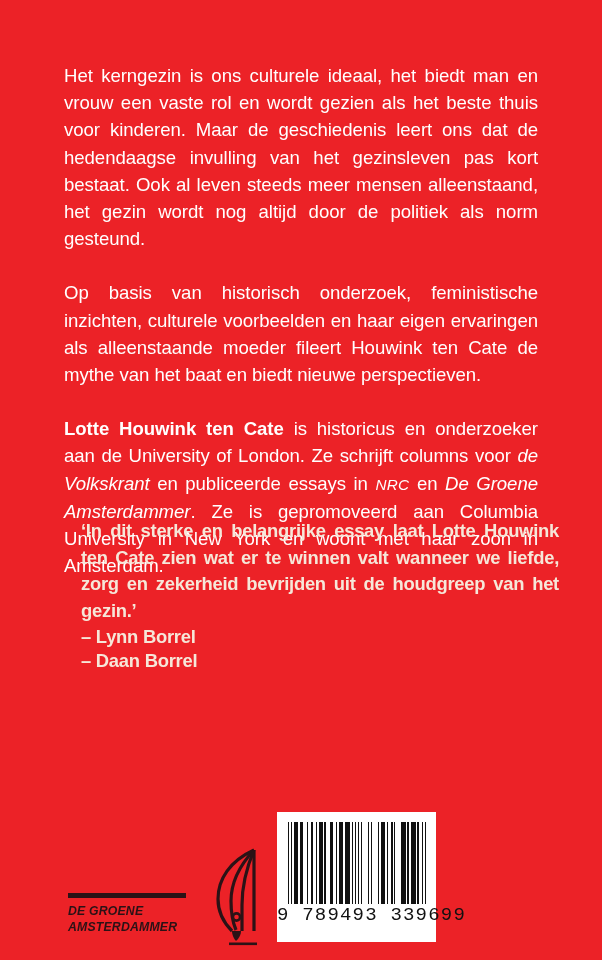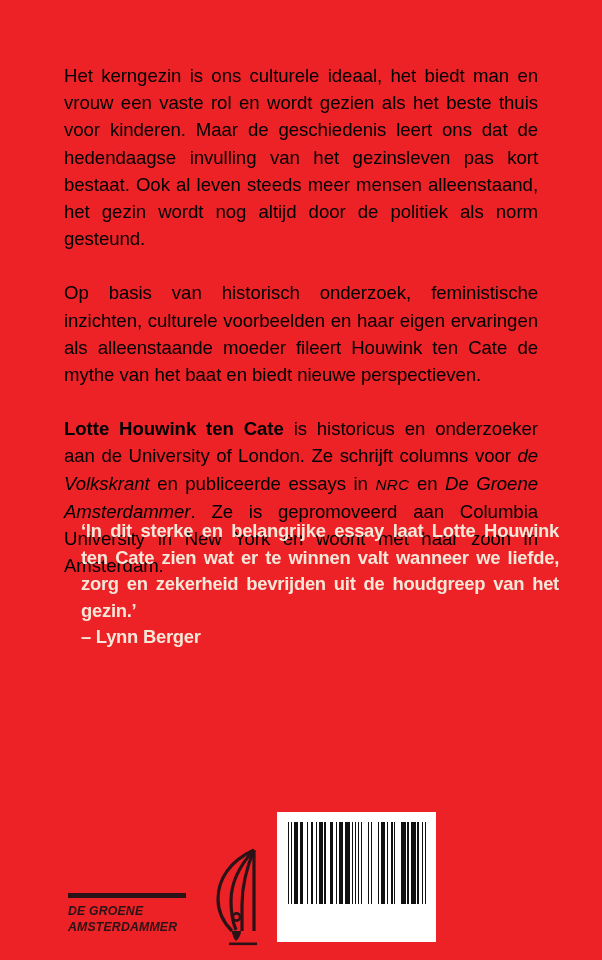--- a/index.html
+++ b/index.html
@@ -23,21 +23,21 @@
 
   
   .text-col {
     position: absolute;
     left: 64px;
     top: 62px;
     width: 474px;
   }
 
   .para {
-    color: #000000;
+    color: #ffffff;
     font-size: 18.6px;
     line-height: 27.2px;
     text-align: justify;
     margin: 0 0 27px 0;
     letter-spacing: -0.05px;
     -webkit-hyphens: none;
     hyphens: none;
   }
   .para:last-child { margin-bottom: 4px; }
 
@@ -169,25 +169,25 @@
 
     <p class="para">Het kerngezin is ons culturele ideaal, het biedt man en vrouw een vaste rol en wordt gezien als het beste thuis voor kinderen. Maar de geschiedenis leert ons dat de hedendaagse invulling van het gezinsleven pas kort bestaat. Ook al leven steeds meer mensen alleenstaand, het gezin wordt nog altijd door de politiek als norm gesteund.</p>
 
     <p class="para">Op basis van historisch onderzoek, feministische inzichten, culturele voorbeelden en haar eigen ervaringen als alleenstaande moeder fileert Houwink ten Cate de mythe van het baat en biedt nieuwe perspectieven.</p>
 
     <p class="para" id="para-bio"><span class="bold">Lotte Houwink ten Cate</span><span> is historicus en onderzoeker aan de University of London. Ze schrijft columns voor </span><span class="ital">de Volkskrant</span><span> en publiceerde essays in </span><span class="smallcaps">NRC</span><span> en </span><span class="ital">De Groene Amsterdammer</span><span>. Ze is gepromoveerd aan Columbia University in New York en woont met haar zoon in Amsterdam.</span></p>
 
   </div>
 
   <div class="blurb-wrap" id="blurb-1">
-    <p class="blurb"><span>‘In dit sterke en belangrijke essay laat Lotte Houwink ten Cate zien wat er te winnen valt wanneer we liefde, zorg en zekerheid bevrijden uit de houdgreep van het gezin.’</span><span class="attrib">– Lynn Berger</span></p>
+    <p class="blurb"><span>‘In dit sterke en belangrijke essay laat Lotte Houwink ten Cate zien wat er te winnen valt wanneer we liefde, zorg en zekerheid bevrijden uit de houdgreep van het gezin.’</span><span class="attrib">– Lynn Borrel</span></p>
   </div>
 
   <div class="blurb-wrap" id="blurb-2">
-    <p class="blurb"></p>
+    <p class="blurb"><span class="attrib">– Daan Borrel</span></p>
   </div>
 
   <div id="bottom-row">
 
     <div id="dga-logo">
       <div id="dga-rule"></div>
       <div class="dga-line">DE GROENE</div>
       <div class="dga-line">AMSTERDAMMER</div>
     </div>
 
@@ -231,17 +231,18 @@
           <span style="left:98.78px;width:1.45px"></span>
           <span style="left:103.14px;width:1.45px"></span>
           <span style="left:106.04px;width:1.45px"></span>
           <span style="left:113.31px;width:4.36px"></span>
           <span style="left:119.12px;width:1.45px"></span>
           <span style="left:123.47px;width:4.36px"></span>
           <span style="left:129.28px;width:1.45px"></span>
           <span style="left:133.64px;width:1.45px"></span>
           <span style="left:136.55px;width:1.45px"></span>
         </div>
+      <div id="barcode-digits">9 789493 339699</div>
     </div>
 
   </div>
 
 </div>
 
 </body></html>

